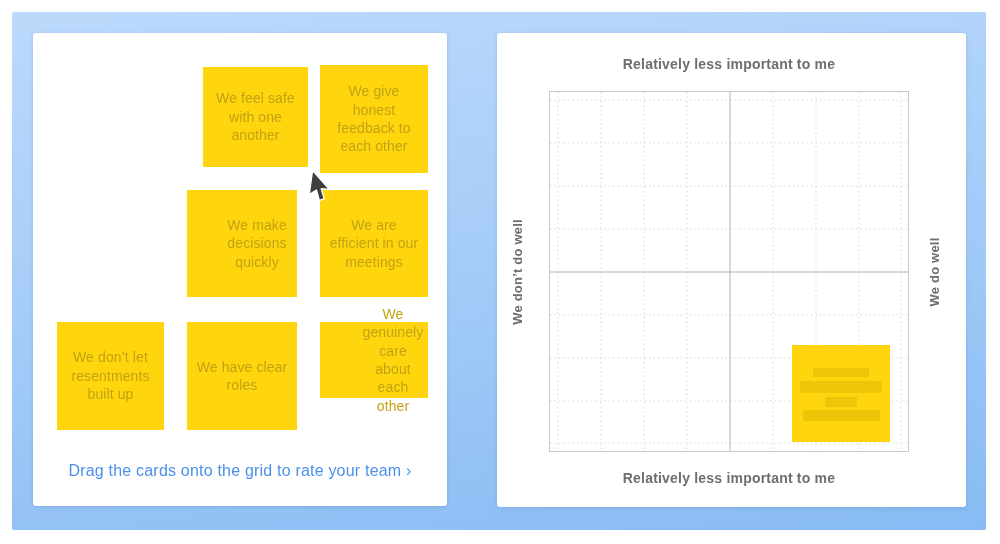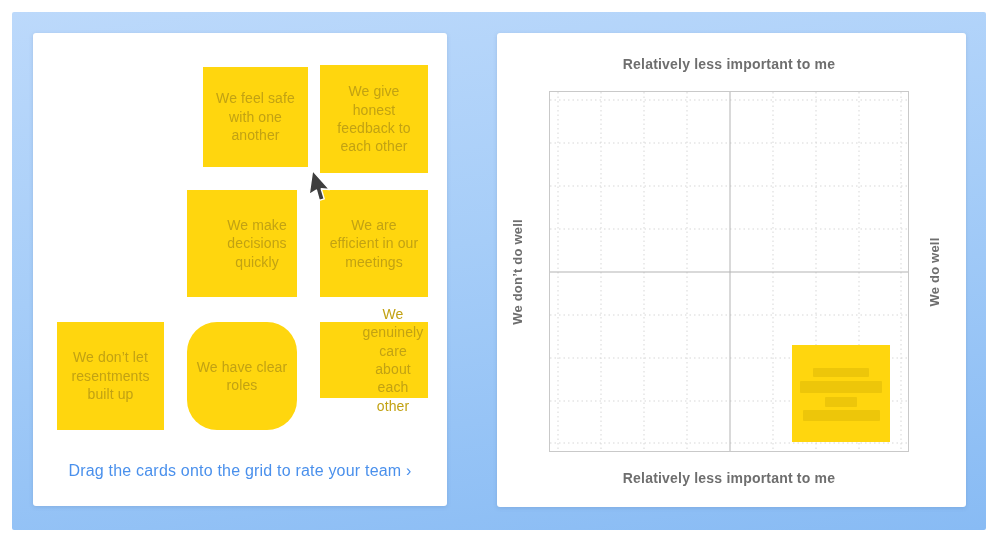--- a/index.html
+++ b/index.html
@@ -85,21 +85,21 @@
       </div>
 
       <div class="card" style="left:287px; top:157px; width:108px; height:107px;">
         <span>We are efficient in our meetings</span>
       </div>
 
       <div class="card" style="left:24px; top:289px; width:107px; height:108px;">
         <span>We don’t let resentments built up</span>
       </div>
 
-      <div class="card" style="left:154px; top:289px; width:110px; height:108px;border-radius:30px;">
+      <div class="card" style="left:154px; top:289px; width:110px; height:108px;">
         <span>We have clear roles</span>
       </div>
 
       <div class="card" style="left:287px; top:289px; width:108px; height:76px;padding-left:44px;">
         <span>We genuinely care about each other</span>
       </div>
 
       <div class="instruction">Drag the cards onto the grid to rate your team ›</div>
 
       <div class="cursor">

